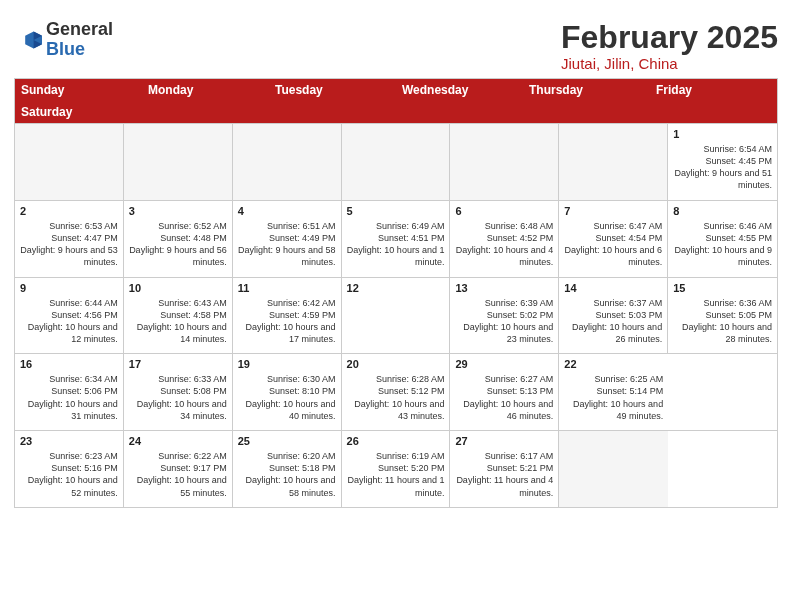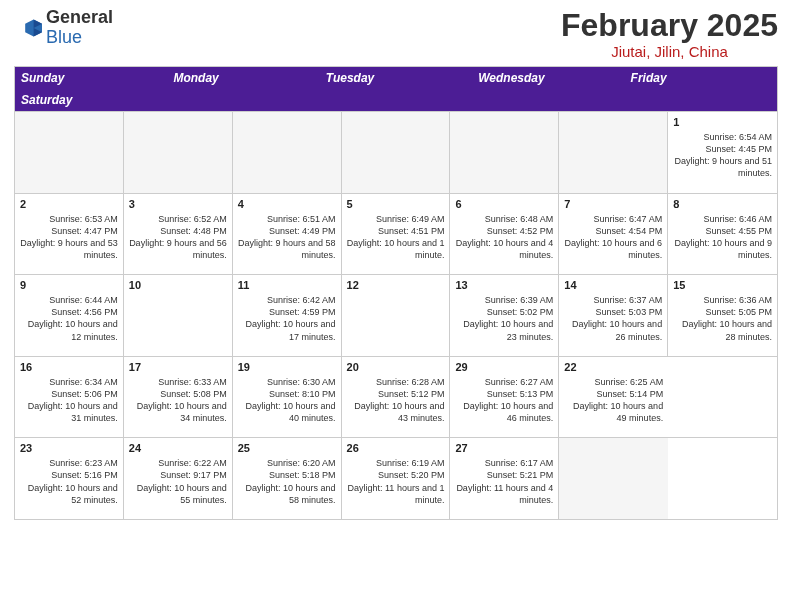--- a/index.html
+++ b/index.html
@@ -6,69 +6,68 @@
     body {
       font-family: Arial, sans-serif;
       background: #fff;
       width: 792px;
       height: 612px;
       overflow: hidden;
     }
     .page {
       width: 792px;
       height: 528px;
-      padding: 8px 14px;
+      padding: 20px 14px;
       display: flex;
       flex-direction: column;
     }
     .header {
       display: flex;
       align-items: flex-start;
       justify-content: space-between;
       margin-bottom: 6px;
     }
     .logo {
       display: flex;
       align-items: center;
       gap: 4px;
     }
     .logo-text {
       font-size: 18px;
       line-height: 1.1;
     }
     .logo-general { color: #333; font-weight: bold; }
-    .logo-blue { color: #2a6ab0; font-weight: normal; }
+    .logo-blue { color: #2a6ab0; font-weight: bold; }
     .logo-icon {
       width: 28px;
       height: 28px;
     }
     .title-block {
-      text-align: center;
+      text-align: left;
     }
     .month-title {
       font-size: 32px;
       font-weight: bold;
       color: #333;
       line-height: 1.1;
     }
     .location {
       font-size: 15px;
       color: #b91c1c;
     }
     .calendar {
       flex: 1;
       display: flex;
       flex-direction: column;
       border: 1px solid #ccc;
     }
     .cal-header {
       display: grid;
-      grid-template-columns: repeat(5, 1fr);
-      background: #4c1d95;
-      font-style: italic;
+      grid-template-columns: repeat(6, 1fr);
+      background: #b91c1c;
     }
     .cal-header-cell {
       color: #fff;
       font-size: 12px;
       font-weight: bold;
       padding: 4px 6px;
       text-align: left;
     }
     .cal-body {
       flex: 1;
@@ -127,20 +126,21 @@
       <div class="location">Jiutai, Jilin, China</div>
     </div>
   </div>
 
   <div class="calendar">
     <div class="cal-header">
       <div class="cal-header-cell">Sunday</div>
       <div class="cal-header-cell">Monday</div>
       <div class="cal-header-cell">Tuesday</div>
       <div class="cal-header-cell">Wednesday</div>
+      <div class="cal-header-cell">Thursday</div>
       <div class="cal-header-cell">Friday</div>
       <div class="cal-header-cell">Saturday</div>
     </div>
     <div class="cal-body" id="cal-body">
     <div class="cal-row">
           <div class="cal-cell empty"></div>
           <div class="cal-cell empty"></div>
           <div class="cal-cell empty"></div>
           <div class="cal-cell empty"></div>
           <div class="cal-cell empty"></div>
@@ -198,20 +198,23 @@
         </div>
         <div class="cal-row">
           <div class="cal-cell">
             <span class="day-num">9</span>
             <div class="day-info">Sunrise: 6:44 AM
 Sunset: 4:56 PM
 Daylight: 10 hours and 12 minutes.</div>
           </div>
           <div class="cal-cell">
             <span class="day-num">10</span>
+            <div class="day-info">Sunrise: 6:43 AM
+Sunset: 4:58 PM
+Daylight: 10 hours and 14 minutes.</div>
           </div>
           <div class="cal-cell">
             <span class="day-num">11</span>
             <div class="day-info">Sunrise: 6:42 AM
 Sunset: 4:59 PM
 Daylight: 10 hours and 17 minutes.</div>
           </div>
           <div class="cal-cell">
             <span class="day-num">12</span>
           </div>

